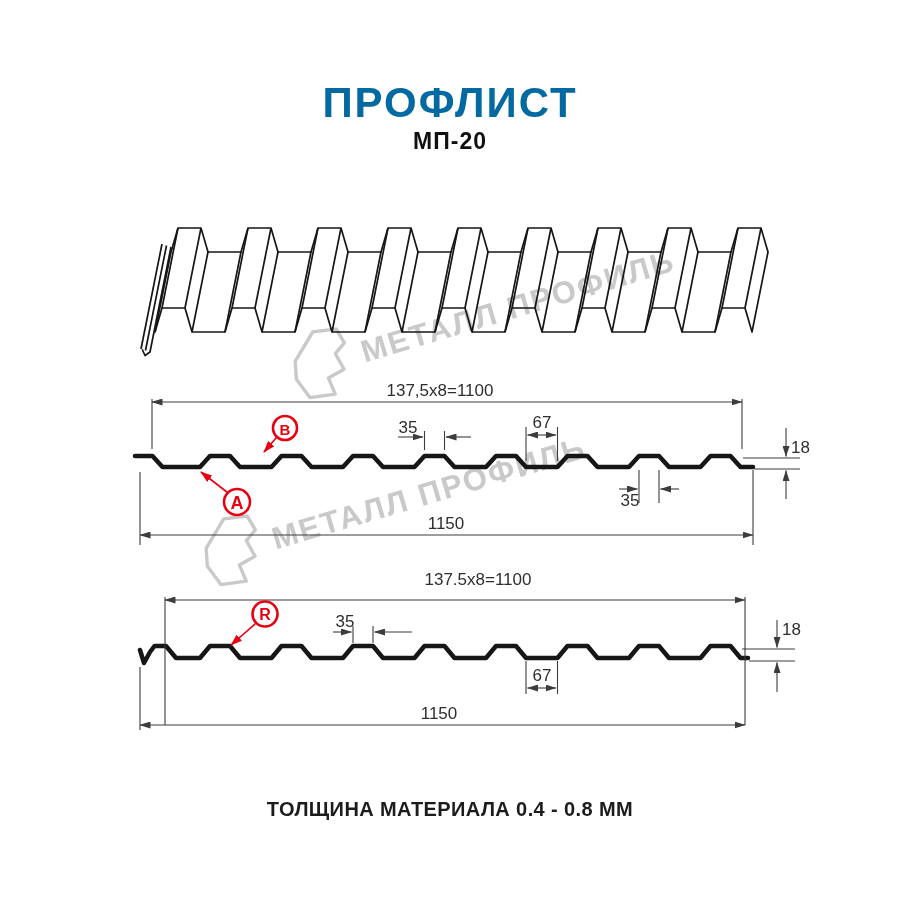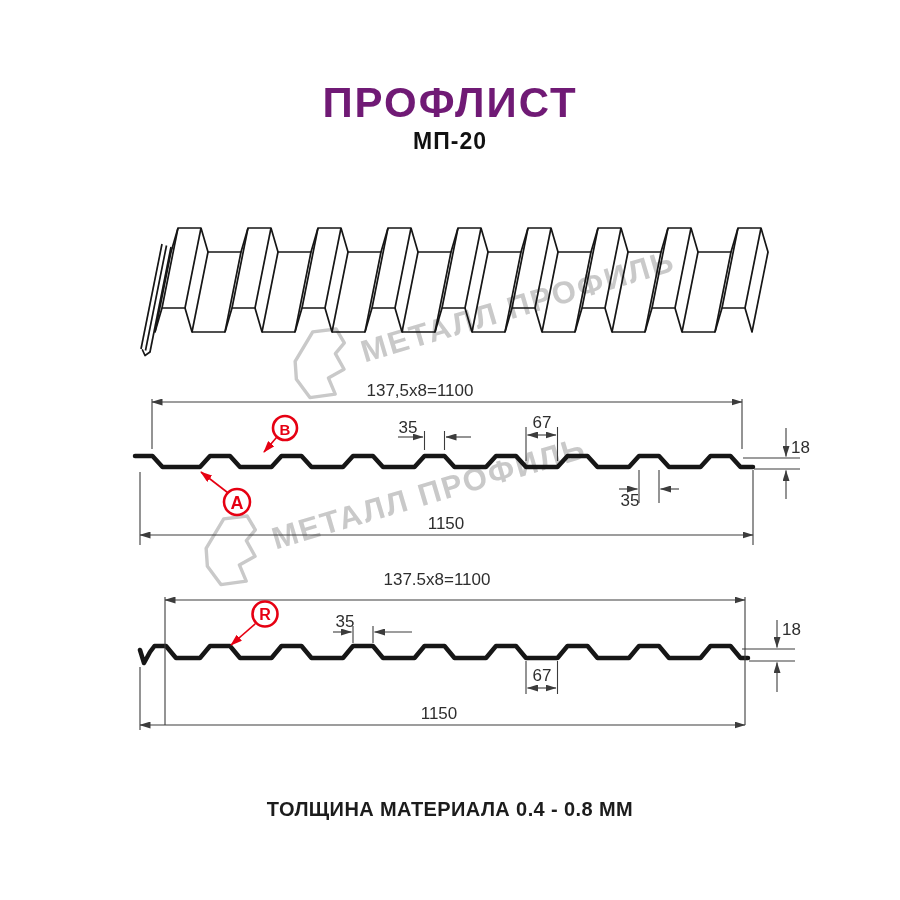--- a/index.html
+++ b/index.html
@@ -1,21 +1,21 @@
 <!DOCTYPE html>
 <html><head>
 <meta charset="utf-8">
 <style>
   html,body{margin:0;padding:0;}
   body{width:900px;height:900px;background:#ffffff;position:relative;overflow:hidden;
        font-family:"Liberation Sans", sans-serif;}
   .abs{position:absolute;}
   .ctr{transform:translate(-50%,-50%);white-space:nowrap;}
   .vctr{transform:translate(0,-50%);white-space:nowrap;}
-  .title{font-size:42px;font-weight:bold;letter-spacing:2px;color:#701a75;}
+  .title{font-size:42px;font-weight:bold;letter-spacing:2px;color:#0369a1;}
   .subtitle{font-size:23px;font-weight:bold;letter-spacing:1px;color:#111;}
   .footer-note{font-size:20px;font-weight:bold;letter-spacing:0.4px;color:#1c1c1c;text-align:center;}
   .dim{font-size:17px;color:#2e2e2e;}
   .marker-letter{font-weight:bold;color:#e60012;}
   .wm{display:flex;align-items:center;gap:10px;transform-origin:0 50%;
       transform:rotate(-16.5deg);color:#c9c9c9;}
   .wm-text{font-size:31px;font-weight:bold;letter-spacing:2px;white-space:nowrap;}
   svg{display:block;}
   #art{position:absolute;left:0;top:0;}
 </style>
@@ -169,29 +169,29 @@
       <circle cx="265" cy="614" r="12.5" fill="none" stroke="#e60012" stroke-width="2.6"></circle>
       <line x1="227.5" y1="492.5" x2="201" y2="472" stroke="#e60012" stroke-width="1.6" marker-end="url(#ra)"></line>
       <line x1="276.5" y1="437.5" x2="264" y2="452" stroke="#e60012" stroke-width="1.6" marker-end="url(#ra)"></line>
       <line x1="255.5" y1="623.5" x2="231" y2="645" stroke="#e60012" stroke-width="1.6" marker-end="url(#ra)"></line>
     </g>
 </svg>
 
 <div class="abs ctr title" style="left:450px;top:103px;">ПРОФЛИСТ</div>
 <div class="abs ctr subtitle" style="left:450px;top:141px;">МП-20</div>
 
-<div class="abs ctr dim" style="left:420px;top:391px;">137,5x8=1100</div>
+<div class="abs ctr dim" style="left:440px;top:391px;">137,5x8=1100</div>
 <div class="abs ctr dim" style="left:408px;top:428px;">35</div>
 <div class="abs ctr dim" style="left:542px;top:423px;">67</div>
 <div class="abs vctr dim" style="left:791px;top:448px;">18</div>
 <div class="abs ctr dim" style="left:630px;top:501px;">35</div>
 <div class="abs ctr dim" style="left:446px;top:524px;">1150</div>
 <div class="abs ctr marker-letter" style="left:237px;top:503px;font-size:18px;">A</div>
 <div class="abs ctr marker-letter" style="left:285px;top:429px;font-size:15px;">B</div>
 
-<div class="abs ctr dim" style="left:437px;top:580px;">137.5x8=1100</div>
+<div class="abs ctr dim" style="left:478px;top:580px;">137.5x8=1100</div>
 <div class="abs ctr dim" style="left:345px;top:622px;">35</div>
 <div class="abs vctr dim" style="left:782px;top:630px;">18</div>
 <div class="abs ctr dim" style="left:542px;top:676px;">67</div>
 <div class="abs ctr dim" style="left:439px;top:714px;">1150</div>
 <div class="abs ctr marker-letter" style="left:265px;top:615px;font-size:16px;">R</div>
 
 <div class="abs ctr footer-note" style="left:450px;top:809px;">ТОЛЩИНА МАТЕРИАЛА 0.4 - 0.8 ММ</div>
 
 </body></html>

